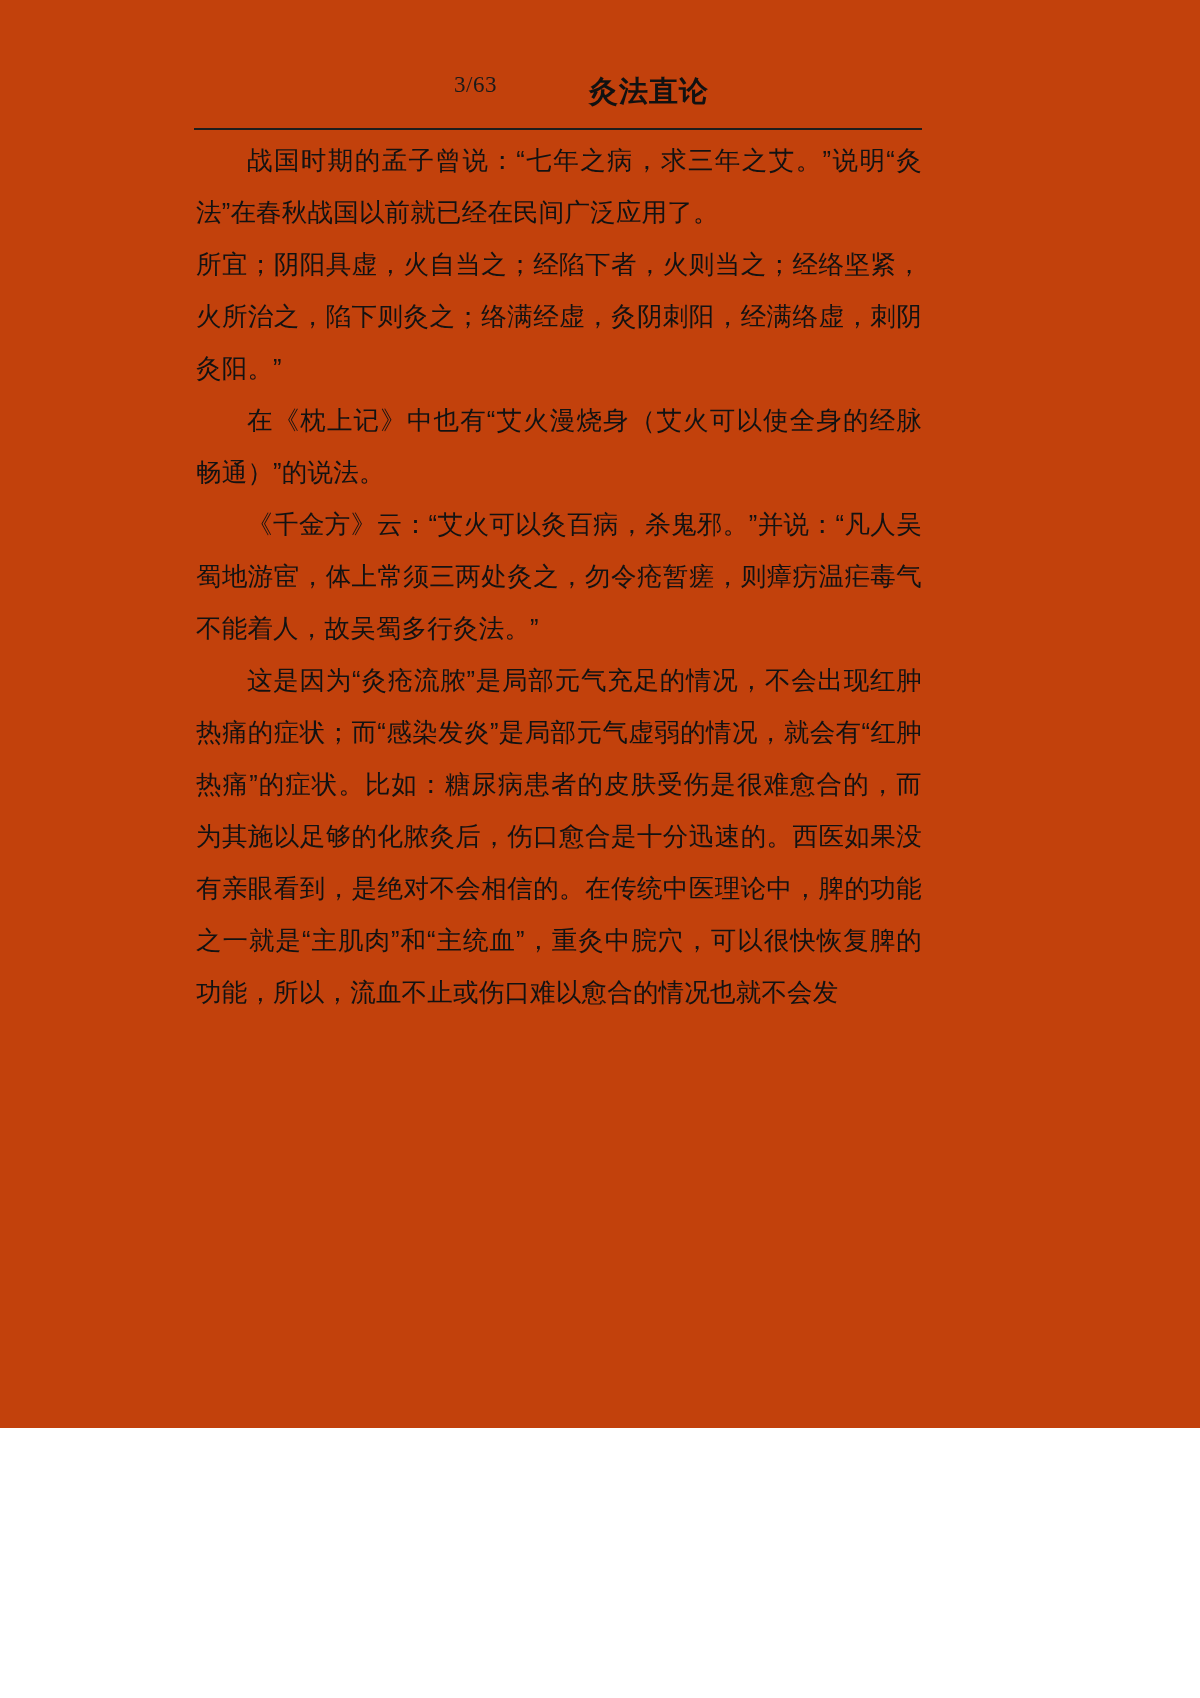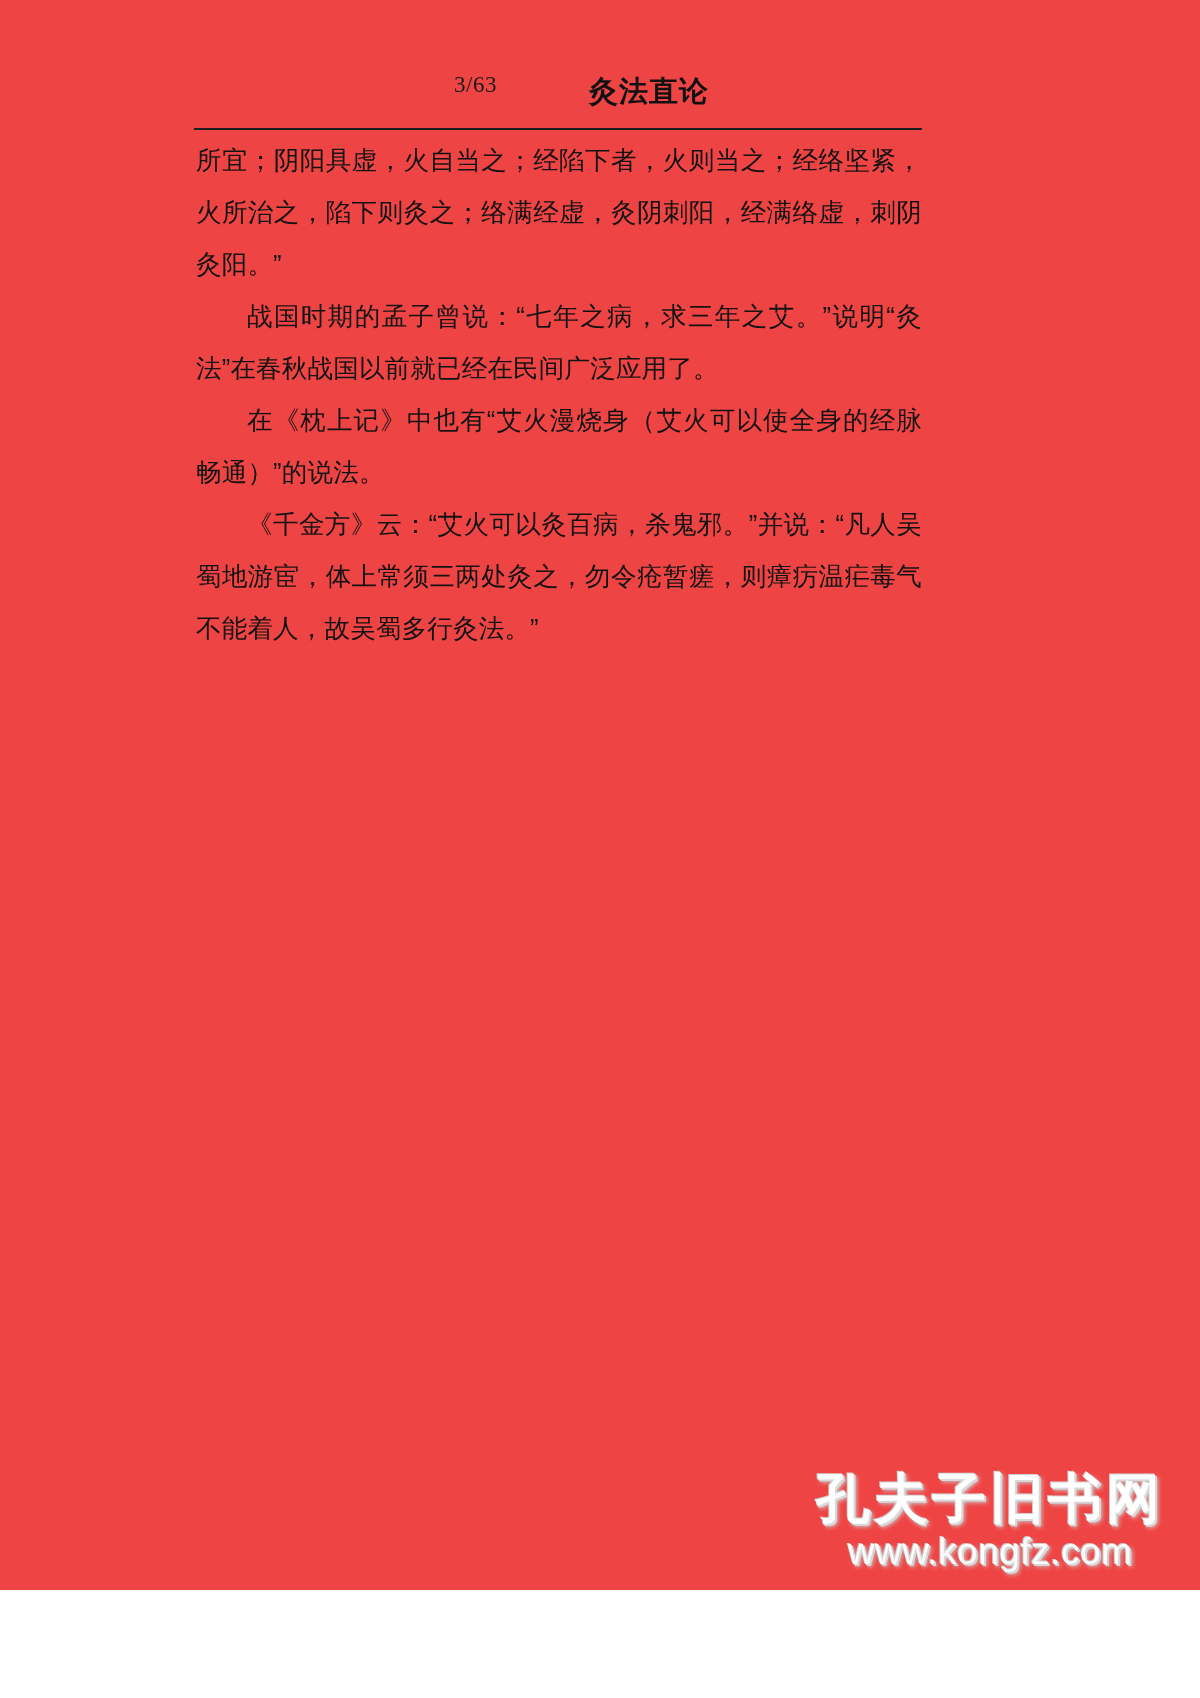--- a/index.html
+++ b/index.html
@@ -6,22 +6,22 @@
     margin: 0;
     padding: 0;
     background: #ffffff;
   }
   body {
     font-family: "Liberation Sans", "DejaVu Sans", sans-serif;
   }
   .page {
     position: relative;
     width: 1200px;
-    height: 1590px;
-    background: #ef4444;
+    height: 1428px;
+    background: #c2410c;
     overflow: hidden;
     box-sizing: border-box;
   }
 
   
   .running-head {
     position: absolute;
     left: 194px;
     top: 72px;
     width: 724px;
@@ -120,24 +120,25 @@
 <div class="page">
 
   <div class="running-head">
     <span class="rh-folio">3/63</span>
     <span class="rh-title">灸法直论</span>
   </div>
 
   <div class="head-rule"></div>
 
   <div class="body-col">
+    <p class="para indent">战国时期的孟子曾说：“七年之病，求三年之艾。”说明“灸法”在春秋战国以前就已经在民间广泛应用了。</p>
     <p class="para">所宜；阴阳具虚，火自当之；经陷下者，火则当之；经络坚紧，火所治之，陷下则灸之；络满经虚，灸阴刺阳，经满络虚，刺阴灸阳。”</p>
-    <p class="para indent">战国时期的孟子曾说：“七年之病，求三年之艾。”说明“灸法”在春秋战国以前就已经在民间广泛应用了。</p>
     <p class="para indent">在《枕上记》中也有“艾火漫烧身（艾火可以使全身的经脉畅通）”的说法。</p>
     <p class="para indent">《千金方》云：“艾火可以灸百病，杀鬼邪。”并说：“凡人吴蜀地游宦，体上常须三两处灸之，勿令疮暂瘥，则瘴疠温疟毒气不能着人，故吴蜀多行灸法。”</p>
+    <p class="para indent">这是因为“灸疮流脓”是局部元气充足的情况，不会出现红肿热痛的症状；而“感染发炎”是局部元气虚弱的情况，就会有“红肿热痛”的症状。比如：糖尿病患者的皮肤受伤是很难愈合的，而为其施以足够的化脓灸后，伤口愈合是十分迅速的。西医如果没有亲眼看到，是绝对不会相信的。在传统中医理论中，脾的功能之一就是“主肌肉”和“主统血”，重灸中脘穴，可以很快恢复脾的功能，所以，流血不止或伤口难以愈合的情况也就不会发</p>
   </div>
 
   <div class="watermark">
     <div class="wm-cn">孔夫子旧书网</div>
     <div class="wm-url">www.kongfz.com</div>
   </div>
 
 </div>
 
 </body></html>

